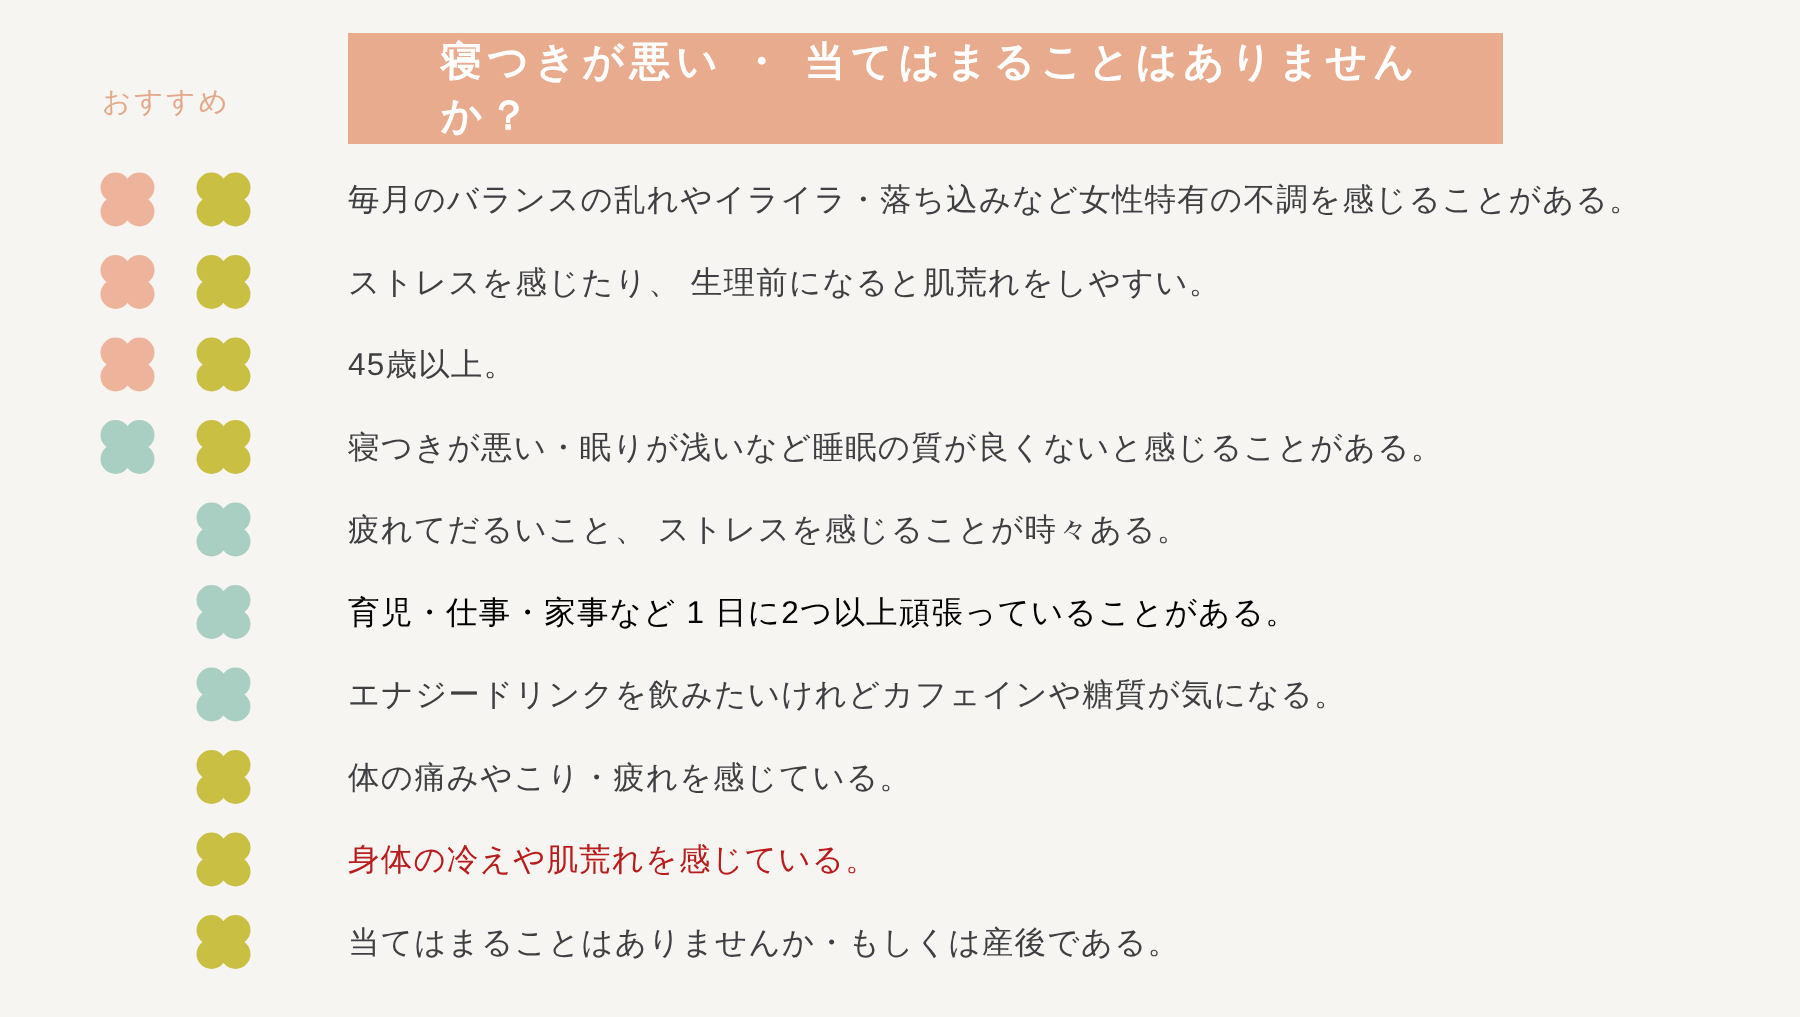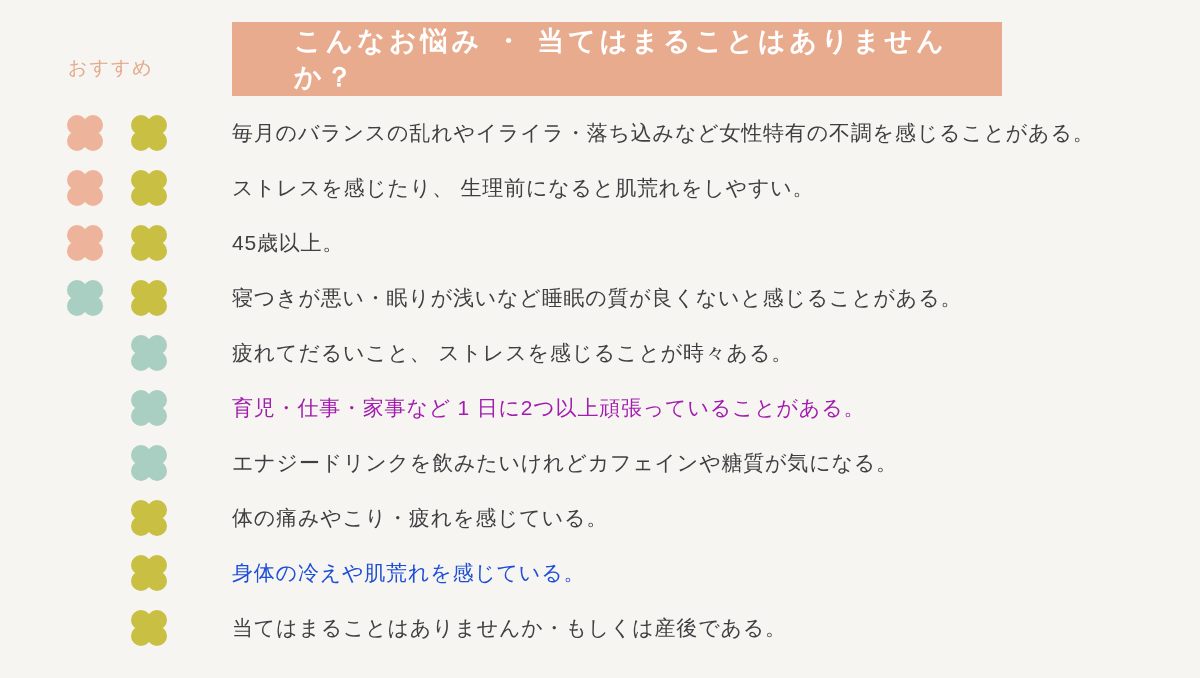--- a/index.html
+++ b/index.html
@@ -79,21 +79,21 @@
   }
 </style>
 </head>
 <body style="background: rgb(247, 245, 241);">
 
 <div class="page" style="background: rgb(247, 245, 241);">
 
   <div class="osusume" style="color: rgb(227, 169, 138);">おすすめ</div>
 
   <div class="banner" style="background: rgb(232, 171, 141);">
-    <div class="banner-title" style="color: rgb(255, 255, 255);">こんなお悩み ・ 当てはまることはありませんか？</div>
+    <div class="banner-title" style="color: rgb(255, 255, 255);">寝つきが悪い ・ 当てはまることはありませんか？</div>
   </div>
 
   <div class="list">
       <div class="row">
         <div class="icons">
           <span class="clover c1"><svg viewBox="0 0 44 44" width="44" height="44" aria-hidden="true">
               <g fill="#eeb49b">
                 <circle cx="14" cy="14" r="10"></circle>
                 <circle cx="30" cy="14" r="10"></circle>
                 <circle cx="14" cy="30" r="10"></circle>
@@ -201,21 +201,21 @@
           <span class="clover c2"><svg viewBox="0 0 44 44" width="44" height="44" aria-hidden="true">
               <g fill="#a9cec2">
                 <circle cx="14" cy="14" r="10"></circle>
                 <circle cx="30" cy="14" r="10"></circle>
                 <circle cx="14" cy="30" r="10"></circle>
                 <circle cx="30" cy="30" r="10"></circle>
                 <rect x="9" y="9" width="26" height="26" rx="3"></rect>
               </g>
             </svg></span>
         </div>
-        <div class="row-text" style="color: #a21caf;">育児・仕事・家事など 1 日に2つ以上頑張っていることがある。</div>
+        <div class="row-text" style="color: #000000;">育児・仕事・家事など 1 日に2つ以上頑張っていることがある。</div>
       </div>
       <div class="row">
         <div class="icons">
           <span class="clover c2"><svg viewBox="0 0 44 44" width="44" height="44" aria-hidden="true">
               <g fill="#a9cec2">
                 <circle cx="14" cy="14" r="10"></circle>
                 <circle cx="30" cy="14" r="10"></circle>
                 <circle cx="14" cy="30" r="10"></circle>
                 <circle cx="30" cy="30" r="10"></circle>
                 <rect x="9" y="9" width="26" height="26" rx="3"></rect>
@@ -243,21 +243,21 @@
           <span class="clover c2"><svg viewBox="0 0 44 44" width="44" height="44" aria-hidden="true">
               <g fill="#c8bf43">
                 <circle cx="14" cy="14" r="10"></circle>
                 <circle cx="30" cy="14" r="10"></circle>
                 <circle cx="14" cy="30" r="10"></circle>
                 <circle cx="30" cy="30" r="10"></circle>
                 <rect x="9" y="9" width="26" height="26" rx="3"></rect>
               </g>
             </svg></span>
         </div>
-        <div class="row-text" style="color: #1d4ed8; font-family: Liberation Mono, monospace;">身体の冷えや肌荒れを感じている。</div>
+        <div class="row-text" style="color: #b91c1c; font-family: Liberation Mono, monospace;">身体の冷えや肌荒れを感じている。</div>
       </div>
       <div class="row">
         <div class="icons">
           <span class="clover c2"><svg viewBox="0 0 44 44" width="44" height="44" aria-hidden="true">
               <g fill="#c8bf43">
                 <circle cx="14" cy="14" r="10"></circle>
                 <circle cx="30" cy="14" r="10"></circle>
                 <circle cx="14" cy="30" r="10"></circle>
                 <circle cx="30" cy="30" r="10"></circle>
                 <rect x="9" y="9" width="26" height="26" rx="3"></rect>

